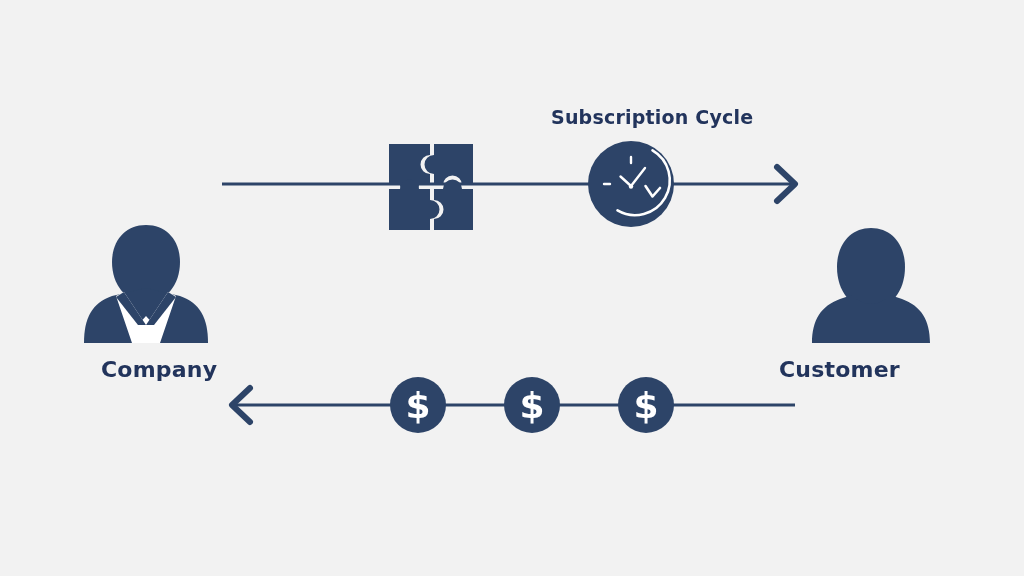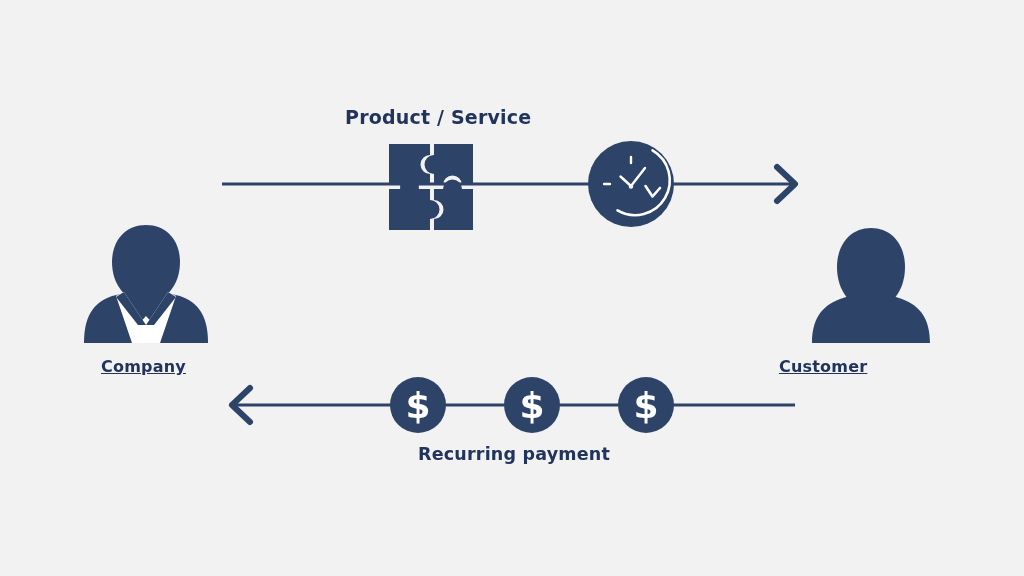--- a/index.html
+++ b/index.html
@@ -33,22 +33,21 @@
     color: #22345c;
     font-family: "DejaVu Sans", sans-serif;
     font-weight: 700;
     white-space: nowrap;
     letter-spacing: 0.2px;
   }
   .lbl-top {
     font-size: 19px;
   }
   .lbl-actor {
-    font-size: 16px;
-    text-decoration: underline;
+    font-size: 22px;
   }
   .lbl-bottom {
     font-size: 17.5px;
   }
   #label-product-service {
     left: 345px;
     top: 106px;
   }
   #label-subscription-cycle {
     left: 551px;
@@ -166,22 +165,21 @@
       <circle cx="532" cy="405" r="28" fill="#2d4468"></circle>
       <text x="532" y="405" fill="#ffffff" font-family="DejaVu Sans, sans-serif" font-size="36" font-weight="700" text-anchor="middle" dominant-baseline="central">$</text>
     </g>
     <g>
       <circle cx="646" cy="405" r="28" fill="#2d4468"></circle>
       <text x="646" y="405" fill="#ffffff" font-family="DejaVu Sans, sans-serif" font-size="36" font-weight="700" text-anchor="middle" dominant-baseline="central">$</text>
     </g>
 
   </svg>
 
-  <div class="lbl lbl-top" id="label-product-service">Product / Service</div>
 
+  <div class="lbl lbl-top" id="label-subscription-cycle">Subscription Cycle</div>
 
   <div class="lbl lbl-actor" id="label-company">Company</div>
 
   <div class="lbl lbl-actor" id="label-customer">Customer</div>
 
-  <div class="lbl lbl-bottom" id="label-recurring-payment">Recurring payment</div>
 
 </div>
 
 </body></html>

